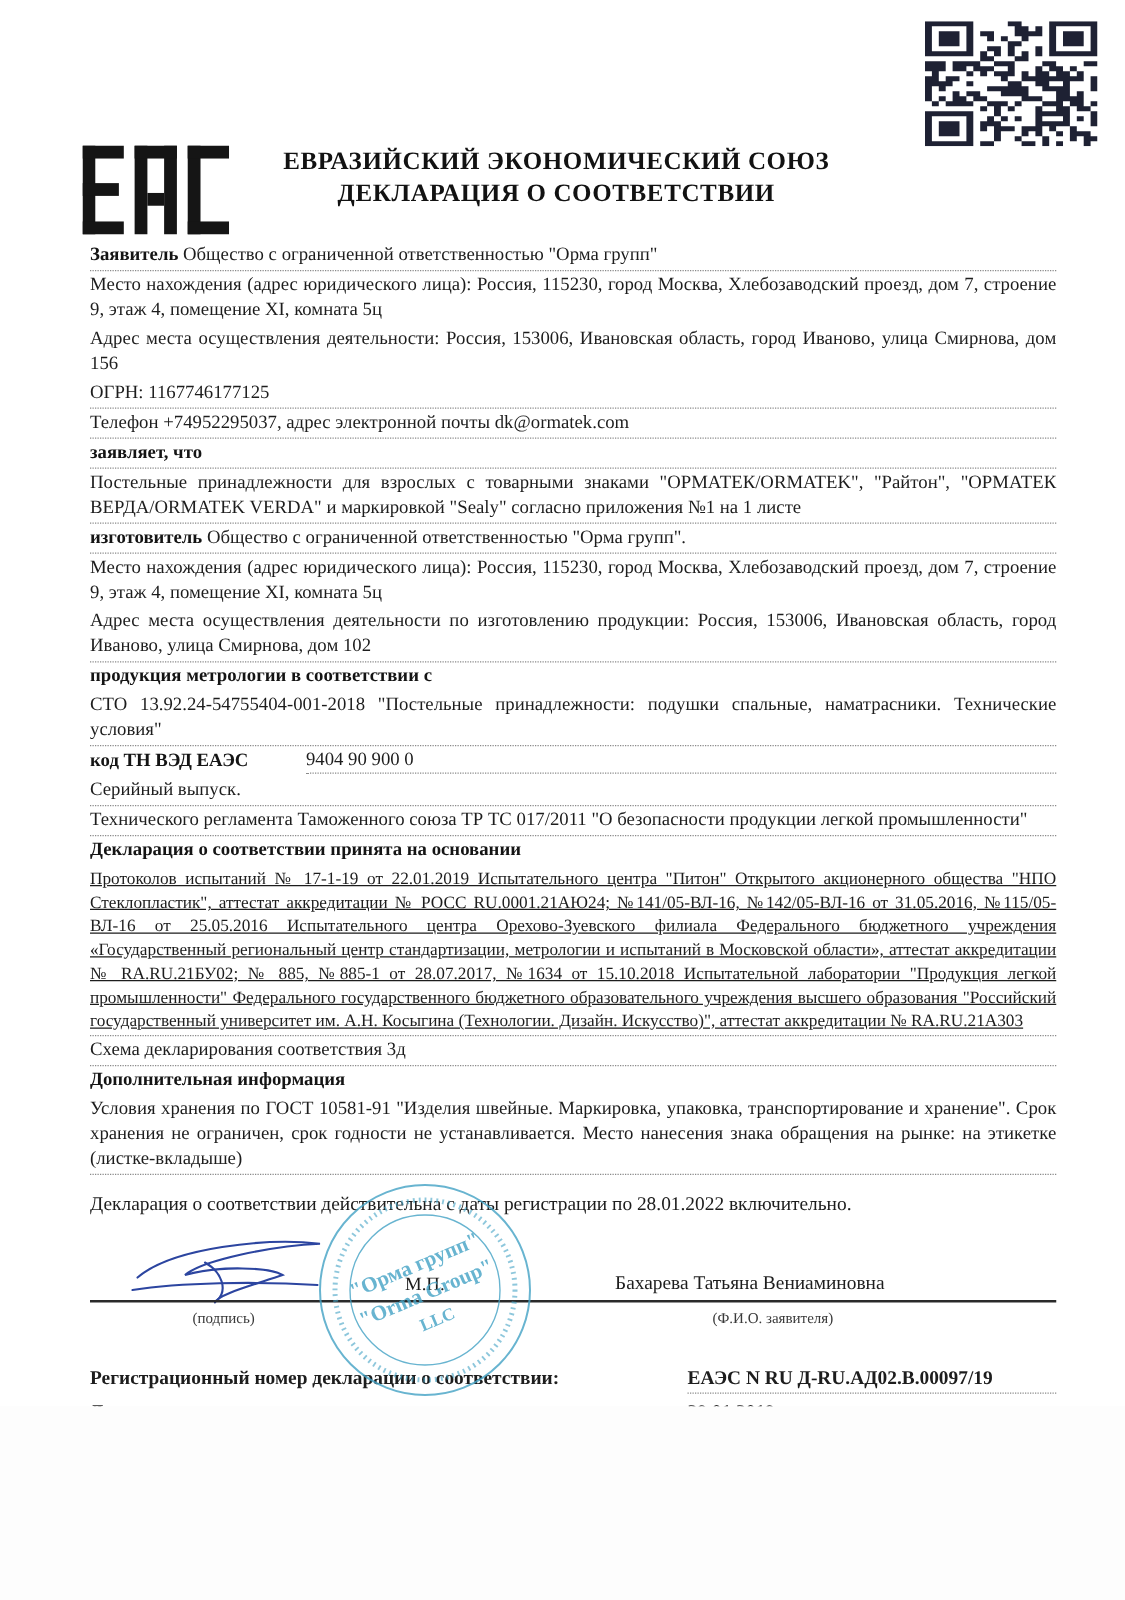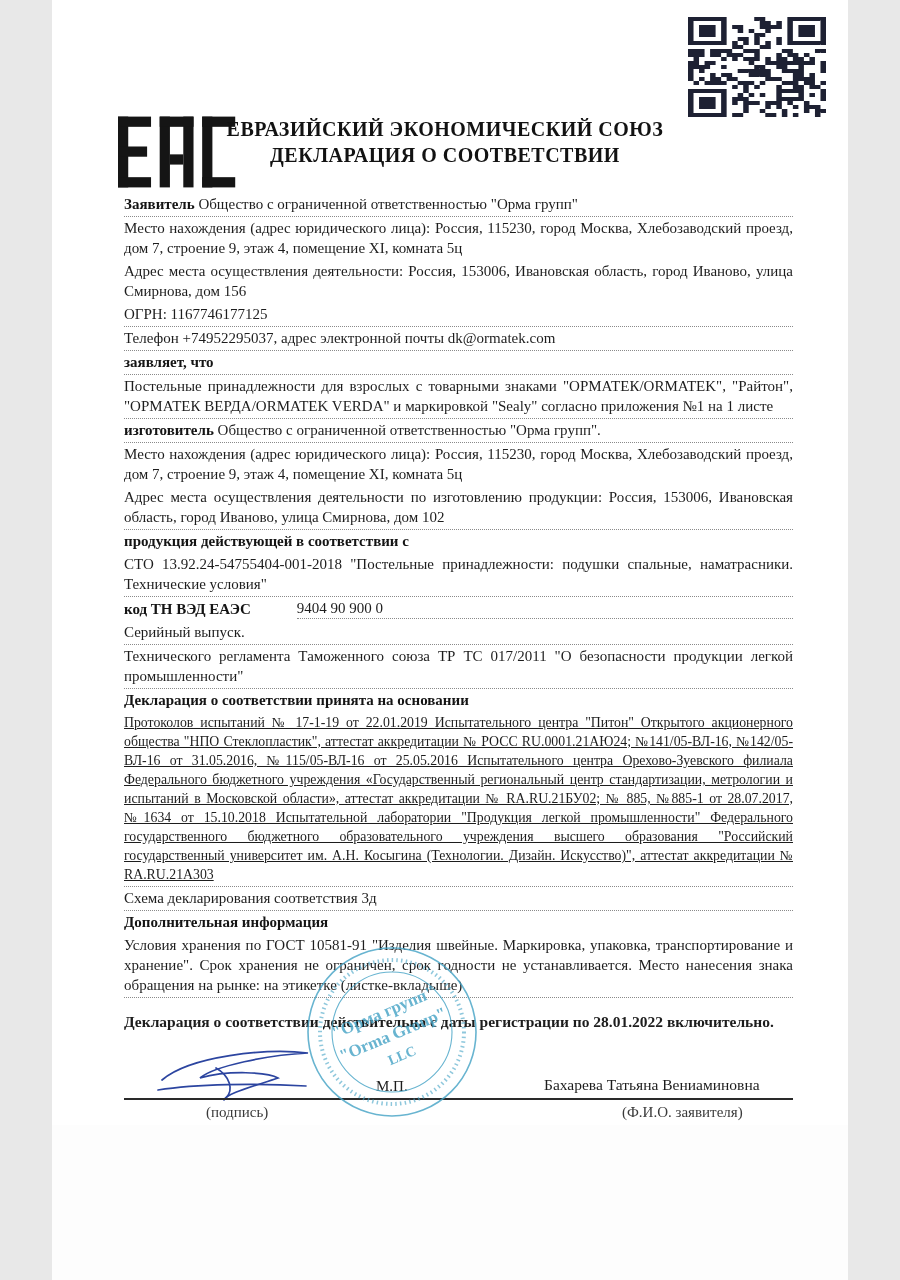--- a/index.html
+++ b/index.html
@@ -1,40 +1,40 @@
 <!DOCTYPE html>
 <html lang="ru"><head>
 <meta charset="utf-8">
 <style>
   html,body{margin:0;padding:0;background:#e8e8e8;}
   .page{
-    position:relative;width:796px;height:1280px;background:#ffffff;
+    position:relative;width:900px;height:1280px;background:#ffffff;
     font-family:"Liberation Serif","DejaVu Serif",serif;color:#1d1d1d;
     overflow:hidden;margin:0 auto;
   }
   
   .eac-logo{position:absolute;left:66px;top:108px;width:118px;height:88px;}
   .title-block{position:absolute;left:160px;right:170px;top:116px;text-align:center;}
   .title-line{font-weight:bold;font-size:20px;line-height:26px;letter-spacing:.5px;color:#121212;}
   .qr{position:absolute;right:22px;top:17px;width:138px;height:100px;}
   
   .content{position:absolute;left:72px;right:55px;top:193px;font-size:15px;line-height:20px;}
   .row{padding:1px 0 2px 0;}
   .dot{border-bottom:1px dotted #8a8a8a;}
   .just{text-align:justify;}
   .lbl{font-weight:bold;color:#141414;}
   .small-par{font-size:13.8px;line-height:19px;text-decoration:underline;}
   .tnved-row{display:flex;align-items:flex-end;}
   .tnved-row .val{flex:1;margin-left:46px;border-bottom:1px dotted #8a8a8a;}
-  .validity{font-weight:bold;margin-top:14px;font-size:15.5px;}
+  .validity{font-weight:normal;margin-top:14px;font-size:15.5px;}
   
   .sig-area{position:relative;height:84px;margin-top:16px;}
   .sig-svg{position:absolute;left:32px;top:-2px;width:190px;height:58px;}
   .sig-line{position:absolute;left:0;right:0;top:50px;border-top:2px solid #2a2a2a;}
-  .sig-caption{position:absolute;top:54px;font-size:15px;color:#3a3a3a;}
+  .sig-caption{position:absolute;top:54px;font-size:12px;color:#3a3a3a;}
   .cap-podpis{left:82px;}
   .cap-fio{left:498px;}
   .mp{position:absolute;left:252px;top:28px;font-weight:normal;font-size:15px;}
   .fio{position:absolute;left:420px;top:27px;font-size:15.5px;}
   
   .reg{margin-top:16px;font-weight:bold;font-size:15.5px;line-height:22px;}
   .reg-row{display:flex;padding:2px 0;}
   .reg-label{width:478px;}
   .reg-value{flex:1;border-bottom:1px dotted #8a8a8a;}
   
@@ -91,21 +91,21 @@
 
     <div class="row dot">
       <span class="lbl">изготовитель</span>
       <span>Общество с ограниченной ответственностью "Орма групп".</span>
     </div>
 
     <div class="row just">Место нахождения (адрес юридического лица): Россия, 115230, город Москва, Хлебозаводский проезд, дом 7, строение 9, этаж 4, помещение XI, комната 5ц</div>
     <div class="row dot just">Адрес места осуществления деятельности по изготовлению продукции: Россия, 153006, Ивановская область, город Иваново, улица Смирнова, дом 102</div>
 
     <div class="row">
-      <span class="lbl">продукция действующей в соответствии с</span>
+      <span class="lbl">продукция метрологии в соответствии с</span>
     </div>
     <div class="row dot just">СТО 13.92.24-54755404-001-2018 "Постельные принадлежности: подушки спальные, наматрасники. Технические условия"</div>
 
     <div class="row tnved-row">
       <span class="lbl">код ТН ВЭД ЕАЭС</span>
       <span class="val">9404 90 900 0</span>
     </div>
     <div class="row dot">Серийный выпуск.</div>
 
     <div class="row dot just">Технического регламента Таможенного союза ТР ТС 017/2011 "О безопасности продукции легкой промышленности"</div>

